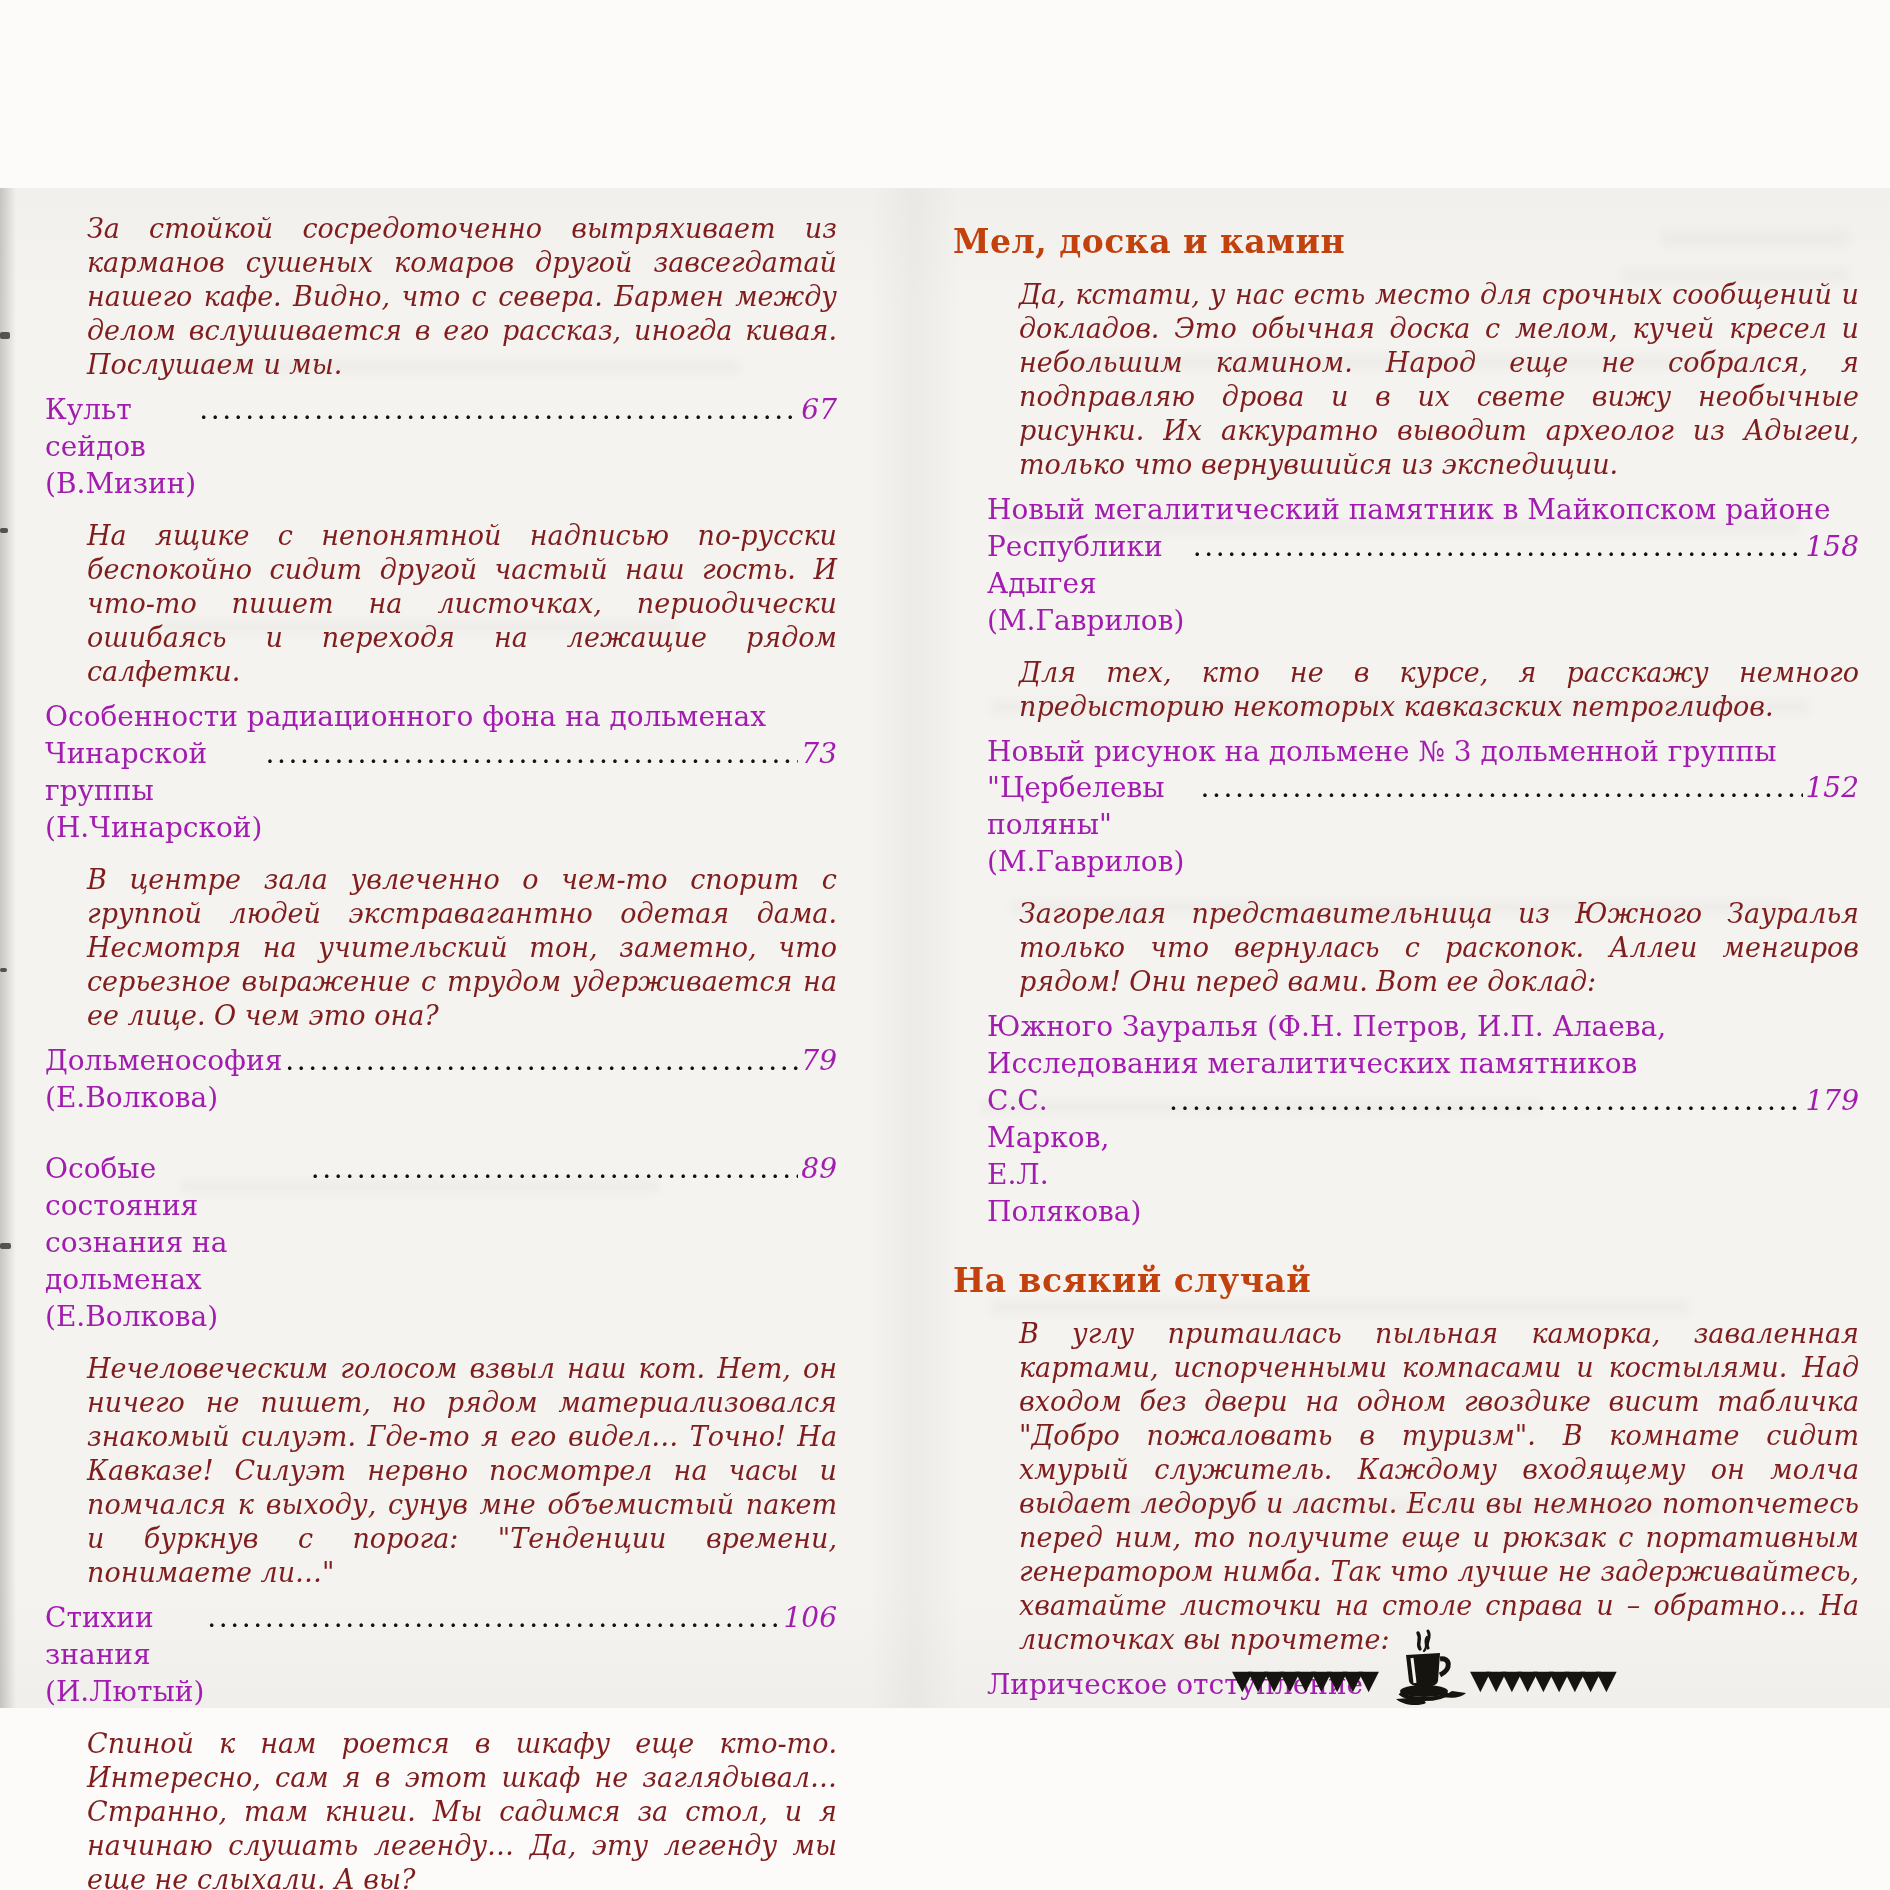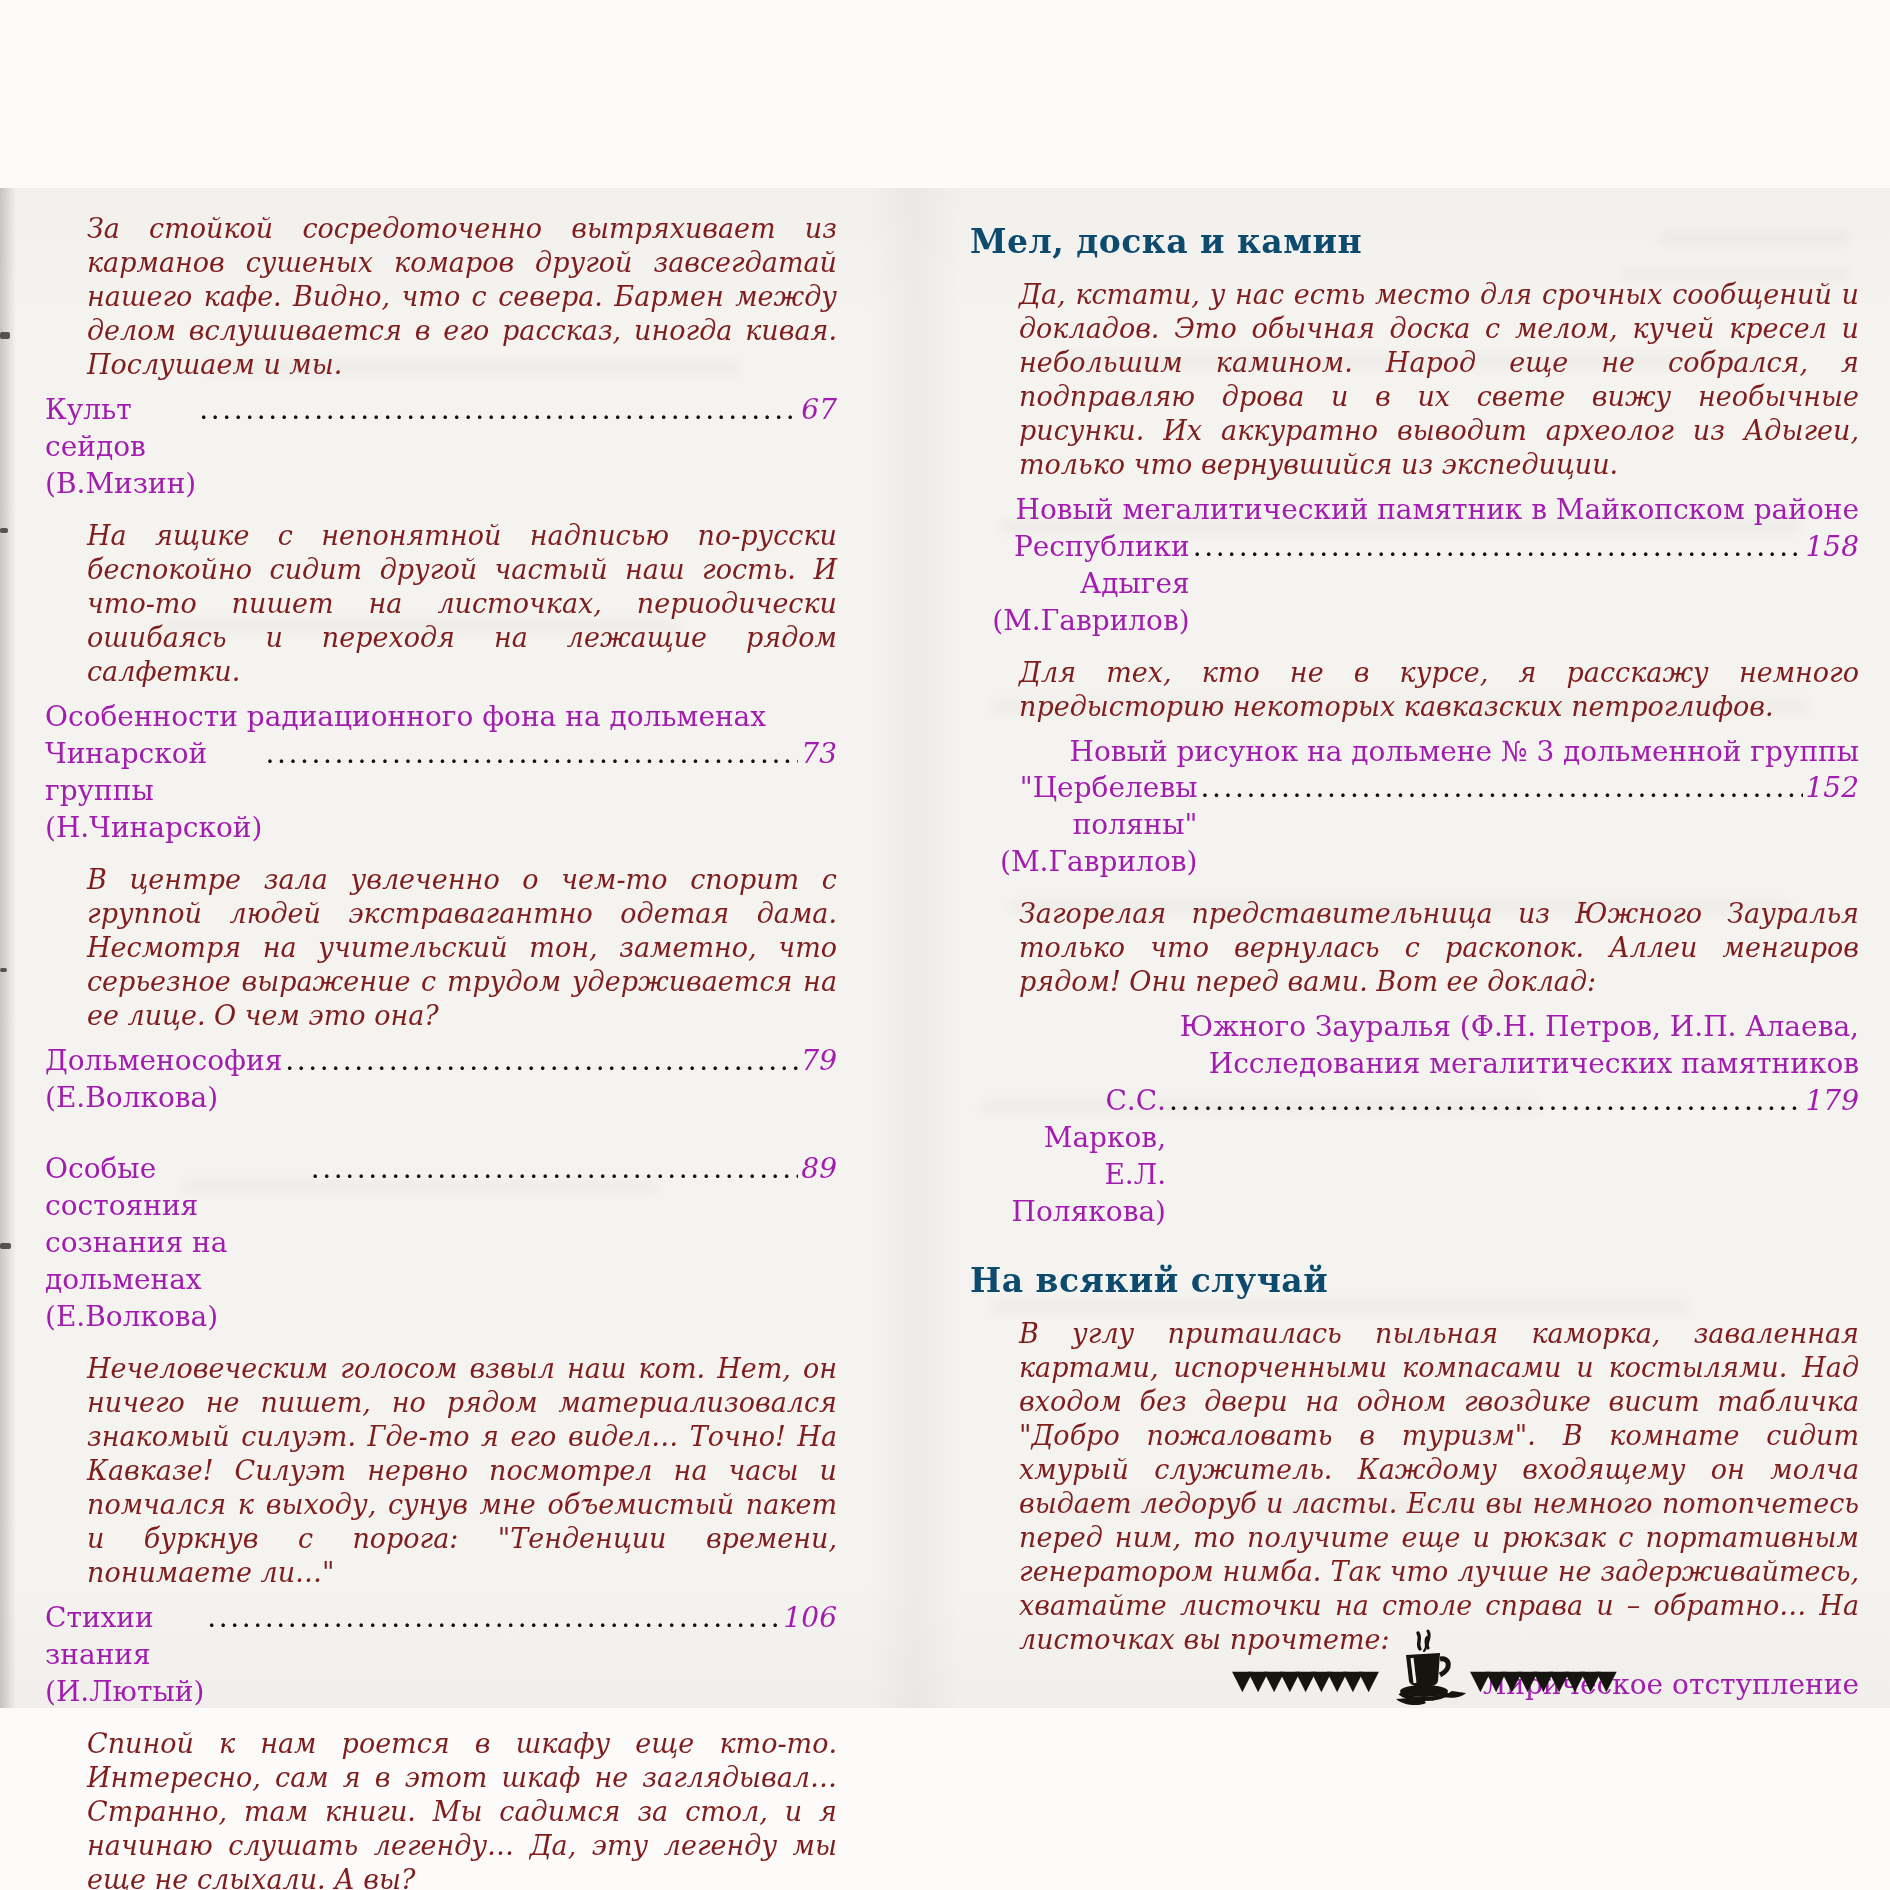--- a/index.html
+++ b/index.html
@@ -28,36 +28,36 @@
   .col-right{left:953px;top:222px;width:906px;}
 
   .intro{
     font-style:italic;font-size:27px;line-height:1.26;color:#7f1d1d;
     text-align:justify;margin:16px 0 10px 42px;
   }
   .col-left .intro:first-child{margin-top:0;}
   .col-right .intro{margin-left:66px;}
 
   .entry{font-size:28px;line-height:1.32;color:#a21caf;margin:0 0 8px 0;}
-  .col-right .entry{margin-left:34px;text-align:right;}
+  .col-right .entry{margin-left:34px;}
   .entry.gap-top{margin-top:34px;}
 
   .eline{display:flex;align-items:baseline;}
   .eline.pre{display:block;}
   .etitle{white-space:pre-wrap;}
   .dots{flex:1 1 auto;min-width:0;overflow:hidden;white-space:nowrap;margin:0 3px;}
   .dots::after{
     content:"...................................................................................................................................";
     letter-spacing:2.6px;font-size:28px;color:#141210;
   }
   .pg{white-space:nowrap;font-style:italic;}
 
   .heading{
-    font-weight:700;font-size:33px;line-height:1.2;color:#0c4a6e;
-    margin:30px 0 8px 17px;letter-spacing:.5px;
+    font-weight:700;font-size:33px;line-height:1.2;color:#c2410c;
+    margin:30px 0 8px 0;letter-spacing:.5px;
   }
   .heading:first-child{margin-top:0;}
 
   .divider{
     position:absolute;left:1182px;top:1638px;width:480px;height:86px;
     display:flex;align-items:center;justify-content:center;
   }
   .tri-row{
     font-family:"DejaVu Sans", sans-serif;font-size:27px;color:#16140f;
     letter-spacing:-5px;line-height:1;transform:translateY(-2px);

